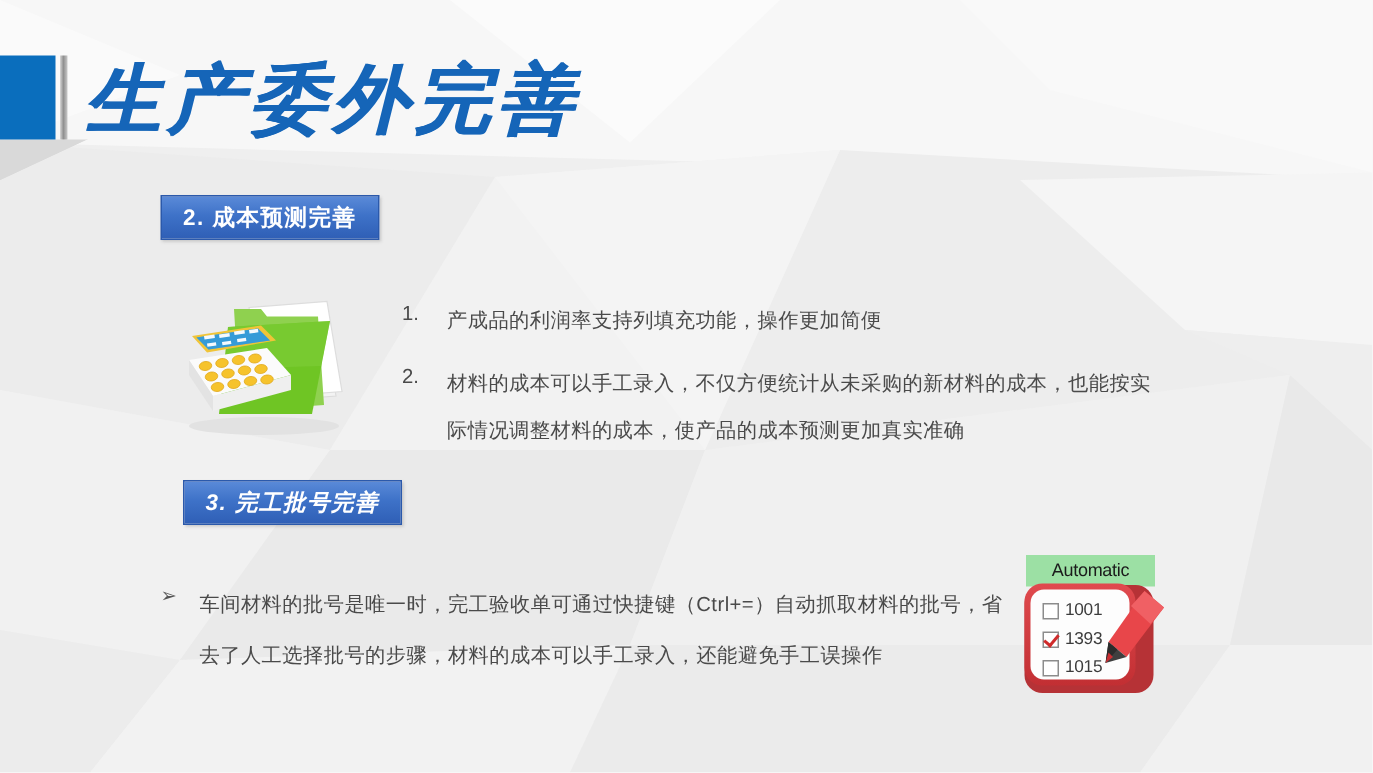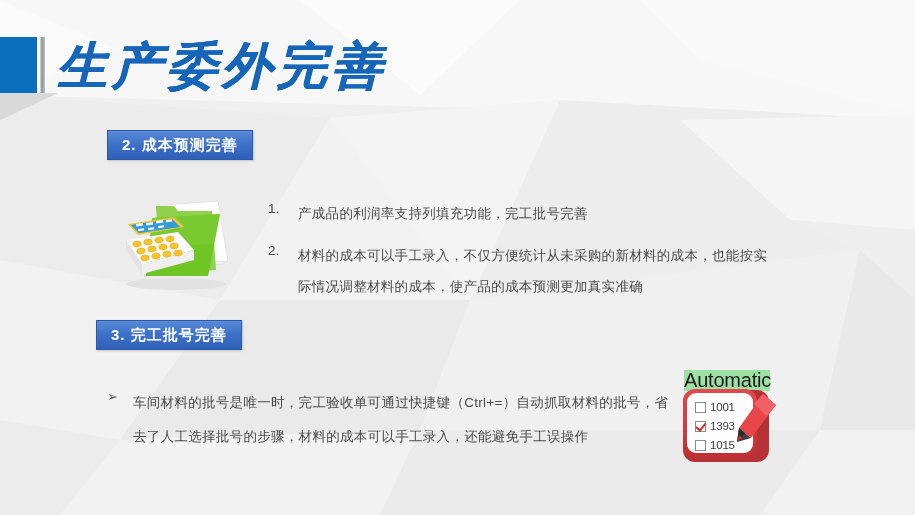--- a/index.html
+++ b/index.html
@@ -78,21 +78,21 @@
     color: #ffffff;
     font-size: 15px;
     font-weight: bold;
     letter-spacing: 1px;
     white-space: nowrap;
     background: linear-gradient(to bottom, #5a8ad8 0%, #3e72c8 45%, #2f5fb6 100%);
     border: 1px solid #2b59ab;
     box-shadow: 1px 1px 2px rgba(120,120,120,0.35);
   }
   #head-2 { left: 107px; top: 130px; }
-  #head-3 { left: 96px; top: 320px; }
+  #head-3 { left: 122px; top: 320px; font-style: italic; }
 
   
   .num-list {
     position: absolute;
     left: 268px;
     top: 198px;
     width: 620px;
     color: #4a4a4a;
     font-size: 13.5px;
   }
@@ -161,21 +161,21 @@
     height: 122px;
   }
   .auto-label {
     position: absolute;
     left: 1px;
     top: 0;
     width: 86px;
     height: 21px;
     background: #9ce0a4;
     color: #1b1b1b;
-    font-size: 20px;
+    font-size: 12px;
     line-height: 21px;
     text-align: center;
     letter-spacing: -0.2px;
   }
   .auto-card-shadow {
     position: absolute;
     left: 0px;
     top: 20px;
     width: 86px;
     height: 72px;
@@ -319,21 +319,21 @@
       <ellipse cx="44" cy="64" rx="4.2" ry="3" transform="rotate(-8 44 64)"></ellipse>
       <ellipse cx="55" cy="62" rx="4.2" ry="3" transform="rotate(-8 55 62)"></ellipse>
       <ellipse cx="66" cy="61" rx="4.2" ry="3" transform="rotate(-8 66 61)"></ellipse>
     </g>
   </svg>
 
   <div class="num-list">
     <div class="num-item">
       <div class="num-marker">1.</div>
       <div class="num-body">
-        <div class="num-line">产成品的利润率支持列填充功能，完工批号完善</div>
+        <div class="num-line">产成品的利润率支持列填充功能，操作更加简便</div>
       </div>
     </div>
     <div class="num-item">
       <div class="num-marker">2.</div>
       <div class="num-body">
         <div class="num-line">材料的成本可以手工录入，不仅方便统计从未采购的新材料的成本，也能按实</div>
         <div class="num-line">际情况调整材料的成本，使产品的成本预测更加真实准确</div>
       </div>
     </div>
   </div>

